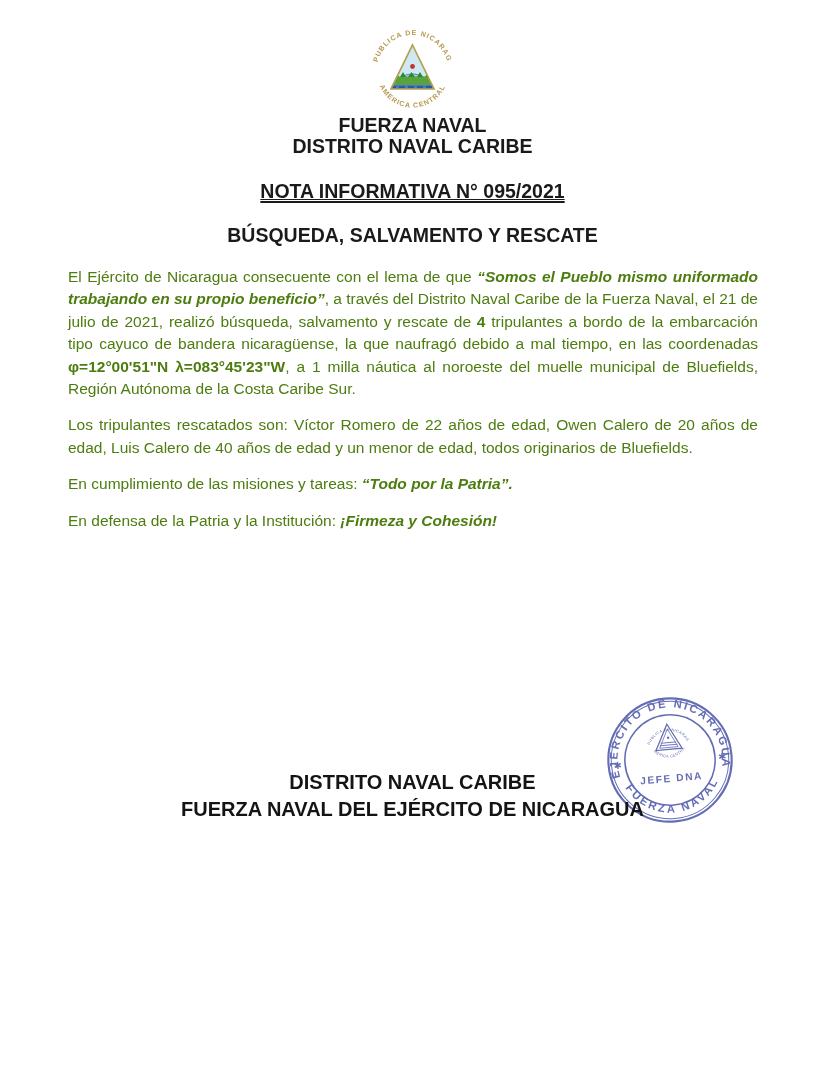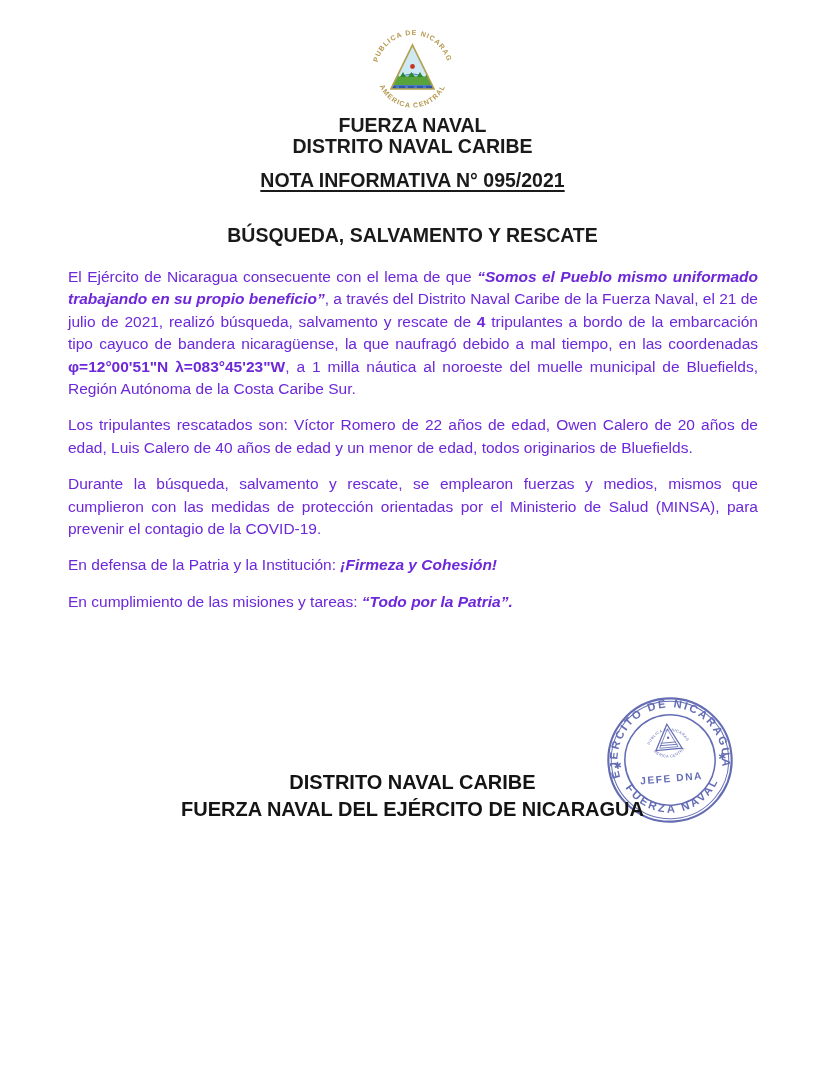--- a/index.html
+++ b/index.html
@@ -9,32 +9,32 @@
   }
   
   .emblem{position:absolute; top:29px; left:366px; width:93px; height:88px;}
   .arc-gold{fill:#b5974d; font-size:7px; font-weight:bold; letter-spacing:1px; text-anchor:middle;}
   
   .org-block{
     position:absolute; top:115px; left:0; width:825px; text-align:center;
     font-weight:bold; font-size:19.5px; line-height:20.5px; color:#1a1a1a;
   }
   .doc-title{
-    position:absolute; top:169px; left:0; width:825px; text-align:center;
-    font-weight:bold; font-size:19.5px; color:#1a1a1a;
+    position:absolute; top:180px; left:0; width:825px; text-align:center;
+    font-weight:bold; font-size:19.5px; color:#1a1a1a;text-decoration:underline;
   }
   .doc-title span{text-decoration:underline; text-decoration-thickness:2px; text-underline-offset:3px;}
   .doc-subtitle{
     position:absolute; top:224px; left:0; width:825px; text-align:center;
     font-weight:bold; font-size:19.5px; color:#1a1a1a;
   }
   
   .bodytext{
     position:absolute; top:266px; left:68px; width:690px;
-    font-size:15.5px; line-height:22.4px; color:#6d28d9;
+    font-size:15.5px; line-height:22.4px; color:#4d7c0f;
     text-align:justify;
   }
   .bodytext p{margin:0 0 14px 0;}
   .b{font-weight:bold;}
   .bi{font-weight:bold; font-style:italic;}
   
   .stamp{
     position:absolute; top:694px; left:604px; width:132px; height:132px;
     transform:rotate(-5deg); opacity:.95; z-index:1;
   }
@@ -84,23 +84,22 @@
     <div>DISTRITO NAVAL CARIBE</div>
   </div>
   <div class="doc-title">
     <span>NOTA INFORMATIVA N° 095/2021</span>
   </div>
   <div class="doc-subtitle">BÚSQUEDA, SALVAMENTO Y RESCATE</div>
 
   <div class="bodytext">
     <p><span>El Ejército de Nicaragua consecuente con el lema de que </span><span class="bi">“Somos el Pueblo mismo uniformado trabajando en su propio beneficio”</span><span>, a través del Distrito Naval Caribe de la Fuerza Naval, el 21 de julio de 2021, realizó búsqueda, salvamento y rescate de </span><span class="b">4</span><span> tripulantes a bordo de la embarcación tipo cayuco de bandera nicaragüense, la que naufragó debido a mal tiempo, en las coordenadas </span><span class="b">φ=12°00'51"N λ=083°45'23"W</span><span>, a 1 milla náutica al noroeste del muelle municipal de Bluefields, Región Autónoma de la Costa Caribe Sur.</span></p>
     <p>Los tripulantes rescatados son: Víctor Romero de 22 años de edad, Owen Calero de 20 años de edad, Luis Calero de 40 años de edad y un menor de edad, todos originarios de Bluefields.</p>
-    <p>Durante la búsqueda, salvamento y rescate, se emplearon fuerzas y medios, mismos que cumplieron con las medidas de protección orientadas por el Ministerio de Salud (MINSA), para prevenir el contagio de la COVID-19.</p>
+    <p><span>En cumplimiento de las misiones y tareas: </span><span class="bi">“Todo por la Patria”.</span></p>
     <p><span>En defensa de la Patria y la Institución: </span><span class="bi">¡Firmeza y Cohesión!</span></p>
-    <p><span>En cumplimiento de las misiones y tareas: </span><span class="bi">“Todo por la Patria”.</span></p>
   </div>
 
   <div class="stamp">
     <svg width="132" height="132" viewBox="0 0 136 136">
       <defs>
         <path id="sArcT" d="M 15.2 79.2 A 54 54 0 1 1 120.8 79.2" fill="none"></path>
         <path id="sArcB" d="M 21.2 95 A 54 54 0 0 0 114.8 95" fill="none"></path>
         <path id="sTinyT" d="M 49 50 A 21 21 0 0 1 87 50" fill="none"></path>
         <path id="sTinyB" d="M 52 58 A 21 21 0 0 0 84 58" fill="none"></path>
       </defs>

